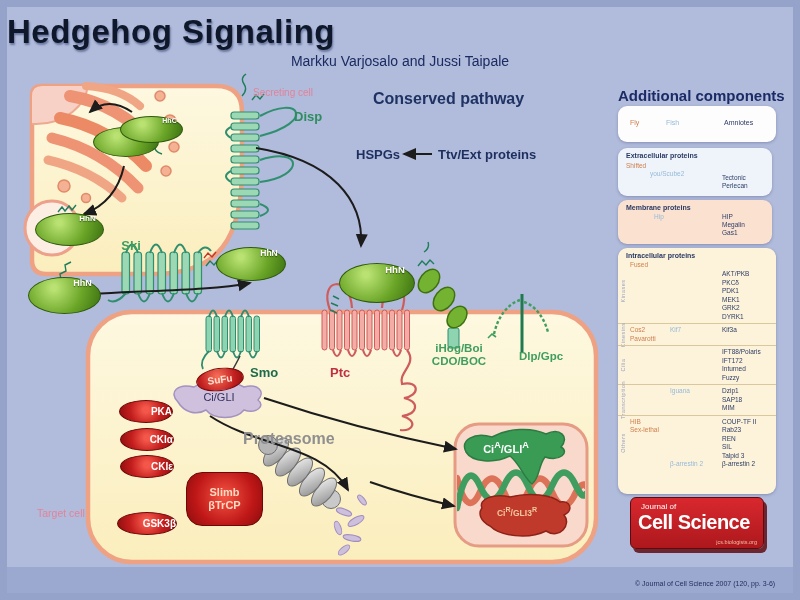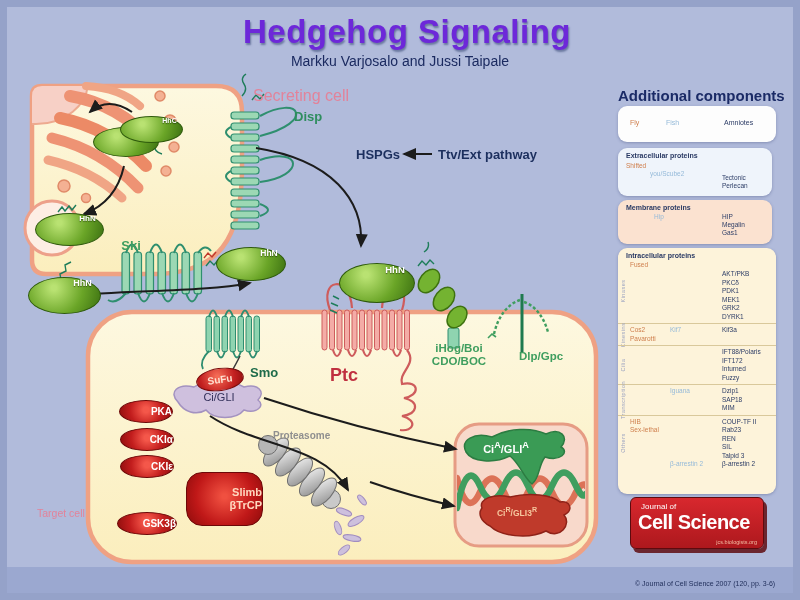--- a/index.html
+++ b/index.html
@@ -1,32 +1,32 @@
 <!DOCTYPE html>
 <html><head>
 <meta charset="utf-8">
 <style>
   html,body{margin:0;padding:0;}
   .poster{position:relative;width:800px;height:600px;background:#b1bbdb;border:7px solid #95a2c9;
           box-sizing:border-box;overflow:hidden;font-family:"Liberation Sans",sans-serif;}
   .lbl{position:absolute;white-space:nowrap;z-index:3;}
   .art{position:absolute;left:-7px;top:-7px;z-index:1;}
   
-  .title{left:0;right:0;top:6px;text-align:center;font-size:33px;font-weight:bold;color:#6d28d9;
-         text-shadow:1px 2px 2px #69779f;letter-spacing:.5px;padding-left:14px;}
+  .title{left:0;right:0;top:6px;font-size:33px;font-weight:bold;color:#0f172a;
+         text-shadow:1px 2px 2px #69779f;letter-spacing:.5px;}
   .subtitle{left:0;right:0;top:46px;text-align:center;font-size:14px;color:#1b2a60;}
   
   .ball{position:absolute;border-radius:50%;z-index:3;display:flex;align-items:flex-start;justify-content:center;
         color:#fff;font-weight:bold;text-shadow:0 1px 1px rgba(0,0,0,.45);border:1px solid #2e5a0c;
         background:radial-gradient(circle at 35% 28%, #b9e272 5%, #6aa527 55%, #3f7413 95%);padding-left:36px;}
   
   .oval{position:absolute;border-radius:50%;z-index:3;display:flex;align-items:center;justify-content:flex-end;
         color:#fff;font-weight:bold;font-size:10px;border:1px solid #6d0808;
         background:radial-gradient(circle at 50% 42%, #f4574a 10%, #c21d1d 55%, #8d0d0d 100%);}
-  .slimb{position:absolute;z-index:3;border-radius:16px;display:flex;flex-direction:column;align-items:flex-end;
+  .slimb{position:absolute;z-index:3;border-radius:16px;display:flex;flex-direction:column;align-items:center;
          justify-content:center;font-weight:bold;font-size:11px;line-height:13px;color:#ffd9c0;border:1px solid #6d0808;
          background:radial-gradient(circle at 50% 45%, #f05040 5%, #c01818 60%, #8d0b0b 100%);}
   .sufu{position:absolute;z-index:4;border-radius:50%;display:flex;align-items:center;justify-content:center;
         font-weight:bold;font-size:10px;color:#ffe2d2;border:1px solid #7a0b0b;transform:rotate(-8deg);
         background:radial-gradient(circle at 45% 35%, #f46a55 5%, #c22020 60%, #8d0d0d 100%);}
   
   .panelbox{position:absolute;z-index:3;border-radius:9px;box-shadow:0 1px 3px rgba(50,60,110,.35);box-sizing:border-box;}
   .pb-head{font-size:7px;font-weight:bold;color:#2a3a64;padding:4px 0 0 8px;}
   .species-row{display:grid;grid-template-columns:36px 58px auto;padding:13px 0 0 12px;font-size:7px;}
   .mini{position:absolute;font-size:6.5px;line-height:8px;white-space:nowrap;}
@@ -261,33 +261,34 @@
       <path d="M 432,154 L 404,154" marker-end="url(#ah)"></path>
       <path d="M 264,398 C 336,422 402,438 456,449" marker-end="url(#ah)"></path>
       <path d="M 210,416 C 258,448 322,444 348,490" marker-end="url(#ah)"></path>
       <path d="M 370,482 C 404,494 428,500 454,506" marker-end="url(#ah)"></path>
     </g>
   </svg>
 
   <div class="lbl title">Hedgehog Signaling</div>
   <div class="lbl subtitle">Markku Varjosalo and Jussi Taipale</div>
 
-  <div class="lbl" style="left:246px;top:80px;font-size:16px;color:#e2839a;">Secreting cell</div>
+  <div class="lbl" style="left:246px;top:80px;font-size:10px;color:#e2839a;">Secreting cell</div>
+  <div class="lbl" style="left:366px;top:83px;font-size:16px;font-weight:bold;color:#1e3263;">Conserved pathway</div>
   <div class="lbl" style="left:287px;top:102px;font-size:13px;font-weight:bold;color:#2e8d5e;">Disp</div>
   <div class="lbl" style="left:349px;top:140px;font-size:13px;font-weight:bold;color:#1c2f5e;">HSPGs</div>
-  <div class="lbl" style="left:431px;top:140px;font-size:13px;font-weight:bold;color:#1c2f5e;">Ttv/Ext pathway</div>
+  <div class="lbl" style="left:431px;top:140px;font-size:13px;font-weight:bold;color:#1c2f5e;">Ttv/Ext proteins</div>
   <div class="lbl" style="left:104px;top:231px;width:40px;text-align:center;font-size:13px;font-weight:bold;color:#3f9e5f;">Ski</div>
   <div class="lbl" style="left:243px;top:345px;font-size:13px;font-weight:bold;color:#1d6b4a;margin-top:13px;">Smo</div>
-  <div class="lbl" style="left:323px;top:358px;font-size:18px;font-weight:bold;color:#c03040;">Ptc</div>
+  <div class="lbl" style="left:323px;top:358px;font-size:13px;font-weight:bold;color:#c03040;">Ptc</div>
   <div class="lbl" style="left:408px;top:335px;width:88px;text-align:center;font-size:11.5px;font-weight:bold;color:#3f9e5f;line-height:13px;">
     <div>iHog/Boi</div>
     <div>CDO/BOC</div>
   </div>
   <div class="lbl" style="left:512px;top:343px;font-size:11.5px;font-weight:bold;color:#3f9e5f;">Dlp/Gpc</div>
-  <div class="lbl" style="left:266px;top:423px;font-size:10px;font-weight:bold;color:#8f8f8f;">Proteasome</div>
+  <div class="lbl" style="left:236px;top:423px;font-size:16px;font-weight:bold;color:#8f8f8f;">Proteasome</div>
   <div class="lbl" style="left:30px;top:500px;font-size:10.5px;color:#e2839a;">Target cell</div>
   <div class="lbl" style="left:180px;top:384px;width:64px;text-align:center;font-size:11px;font-weight:normal;color:#33305a;">Ci/GLI</div>
 
   <div class="sufu" style="left:189px;top:361px;width:46px;height:21px;">
     <span>SuFu</span>
   </div>
 
   <div class="ball" style="left:86px;top:120px;width:28px;height:28px;font-size:7.5px;">
       <span>HhN</span>
     </div>

